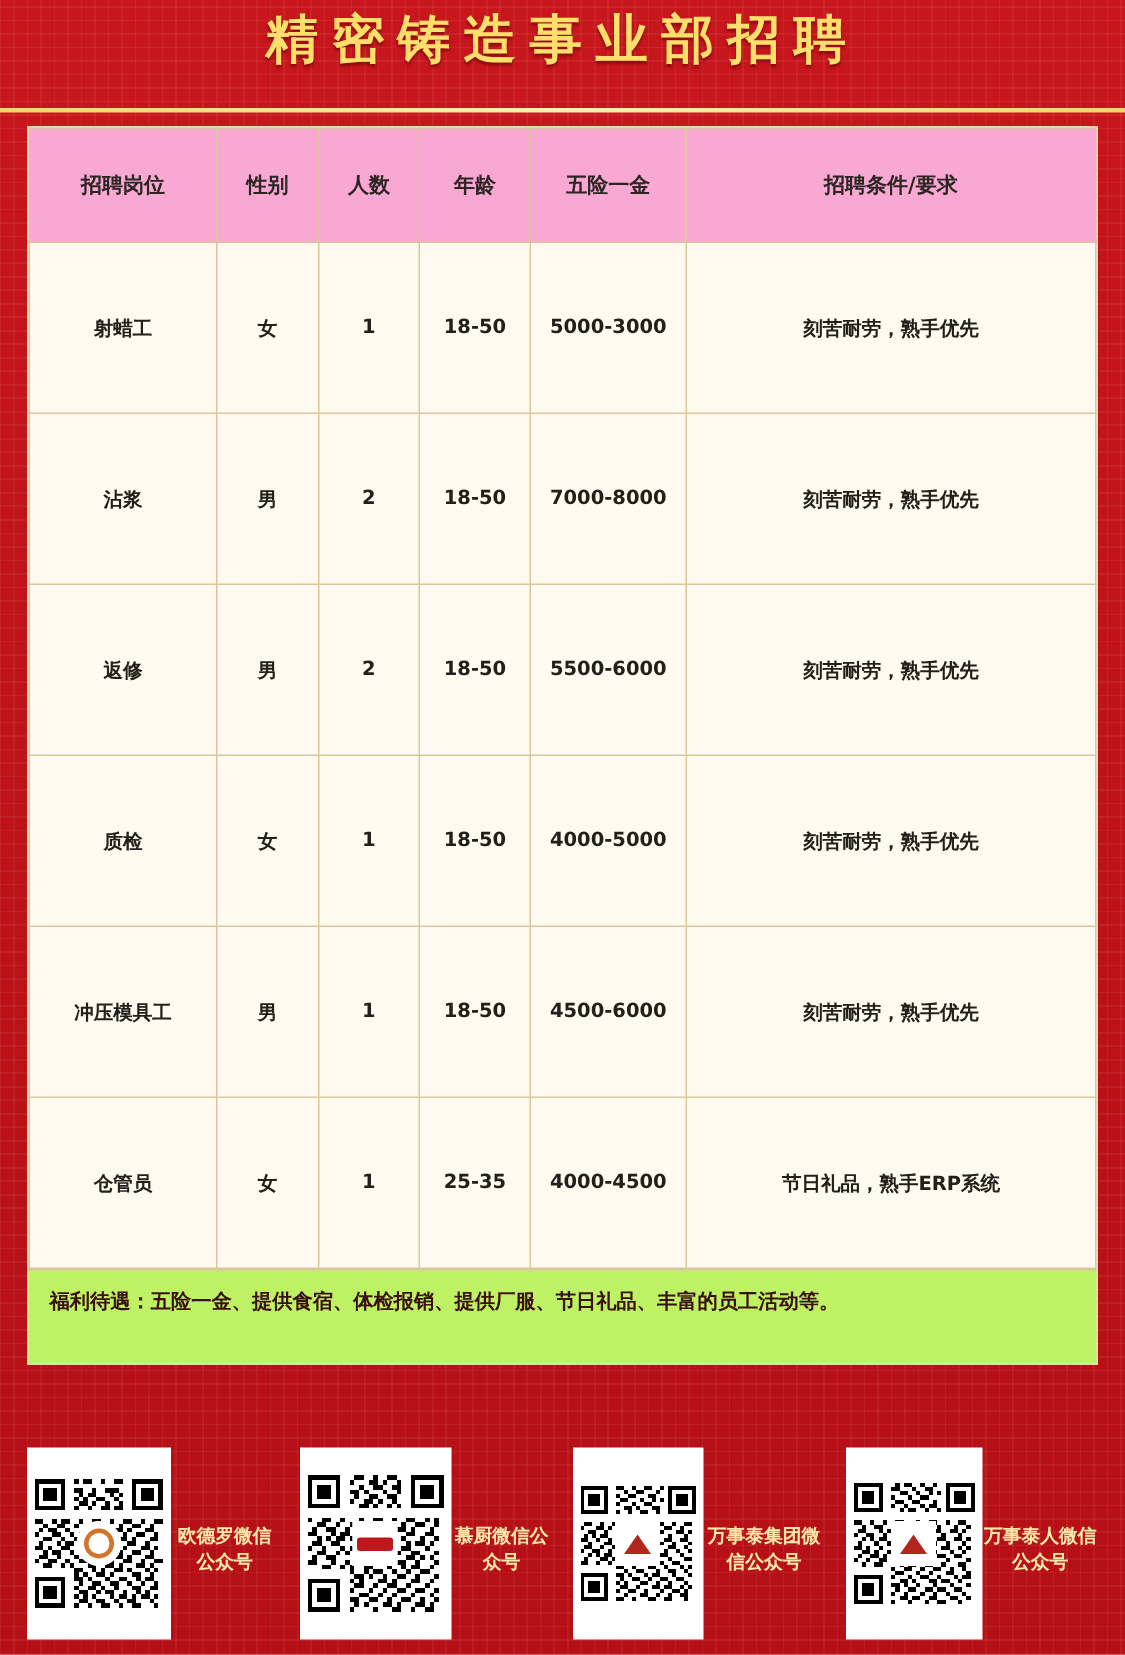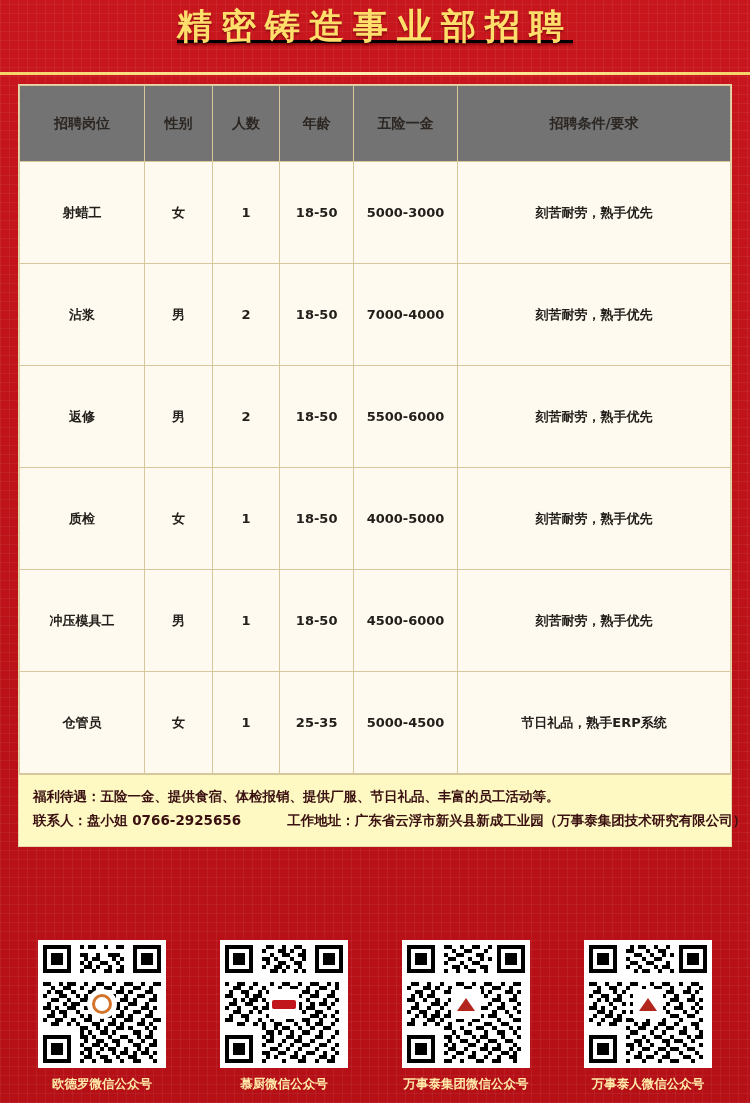--- a/index.html
+++ b/index.html
@@ -24,21 +24,20 @@
       repeating-linear-gradient(90deg, rgba(255,255,255,0.055) 0px, rgba(255,255,255,0.055) 1px, transparent 1px, transparent 9px),
       linear-gradient(180deg, #c8161d 0%, #bb1218 60%, #b51016 100%);
   }
   .title-band {
     position: absolute;
     top: 0; left: 0; right: 0;
     height: 52px;
     display: flex;
     align-items: center;
     justify-content: center;
-    text-decoration: underline;
   }
   .title-text {
     color: #ffdf6b;
     font-size: 35px;
     font-weight: bold;
     letter-spacing: 9px;
     text-shadow: 0 2px 2px rgba(90,0,0,0.55);
     font-family: "DejaVu Sans", "Liberation Sans", sans-serif;
   }
   .gold-rule {
@@ -66,39 +65,39 @@
   }
   table.jobs th, table.jobs td {
     border: 1px solid #d9c79c;
     text-align: center;
     color: #23201c;
     font-size: 13px;
     font-weight: bold;
     font-family: "DejaVu Sans", "Liberation Sans", sans-serif;
   }
   table.jobs thead th {
-    background: #737373;
+    background: #f9a8d4;
     height: 76px;
     font-size: 14px;
     color: #2b2622;
   }
   table.jobs tbody td {
     background: #fffaf0;
-    height: 102px;
+    height: 114px;
   }
   .col-pos { width: 17.6%; }
   .col-sex { width: 9.5%; }
   .col-num { width: 9.5%; }
   .col-age { width: 10.4%; }
   .col-sal { width: 14.6%; }
   .col-req { width: 38.4%; }
 
   .footer-notes {
-    background: #fef9c3;
-    padding: 10px 14px 14px 14px;
+    background: #bef264;
+    padding: 10px 14px 28px 14px;
     border-top: 1px solid #d9c79c;
   }
   .note-line {
     color: #3a1010;
     font-size: 13.5px;
     font-weight: bold;
     line-height: 1.75;
     font-family: "DejaVu Sans", "Liberation Sans", sans-serif;
     white-space: nowrap;
   }
@@ -109,21 +108,21 @@
     left: 18px;
     right: 18px;
     bottom: 10px;
     display: flex;
     justify-content: space-between;
     align-items: flex-end;
   }
   .qr-item {
     width: 168px;
     display: flex;
-    flex-direction: column;
+    flex-direction: row;
     align-items: center;
   }
   .qr-box {
     width: 128px;
     height: 128px;
     background: #ffffff;
     padding: 5px;
     position: relative;
   }
   .qr-box svg { display: block; width: 100%; height: 100%; }
@@ -203,21 +202,21 @@
           <td>1</td>
           <td>18-50</td>
           <td>5000-3000</td>
           <td>刻苦耐劳，熟手优先</td>
         </tr>
         <tr>
           <td>沾浆</td>
           <td>男</td>
           <td>2</td>
           <td>18-50</td>
-          <td>7000-4000</td>
+          <td>7000-8000</td>
           <td>刻苦耐劳，熟手优先</td>
         </tr>
         <tr>
           <td>返修</td>
           <td>男</td>
           <td>2</td>
           <td>18-50</td>
           <td>5500-6000</td>
           <td>刻苦耐劳，熟手优先</td>
         </tr>
@@ -235,29 +234,28 @@
           <td>1</td>
           <td>18-50</td>
           <td>4500-6000</td>
           <td>刻苦耐劳，熟手优先</td>
         </tr>
         <tr>
           <td>仓管员</td>
           <td>女</td>
           <td>1</td>
           <td>25-35</td>
-          <td>5000-4500</td>
+          <td>4000-4500</td>
           <td>节日礼品，熟手ERP系统</td>
         </tr>
       </tbody>
     </table>
 
     <div class="footer-notes">
       <div class="note-line">福利待遇：五险一金、提供食宿、体检报销、提供厂服、节日礼品、丰富的员工活动等。</div>
-      <div class="note-line"><span>联系人：盘小姐 0766-2925656</span><span class="note-gap"></span><span>工作地址：广东省云浮市新兴县新成工业园（万事泰集团技术研究有限公司）</span></div>
     </div>
   </div>
 
   <div class="qr-row">
 
     <div class="qr-item">
       <div class="qr-box">
         <svg viewBox="0 0 29 29" shape-rendering="crispEdges">
           <rect width="29" height="29" fill="#fff"></rect>
           <g fill="#000">

